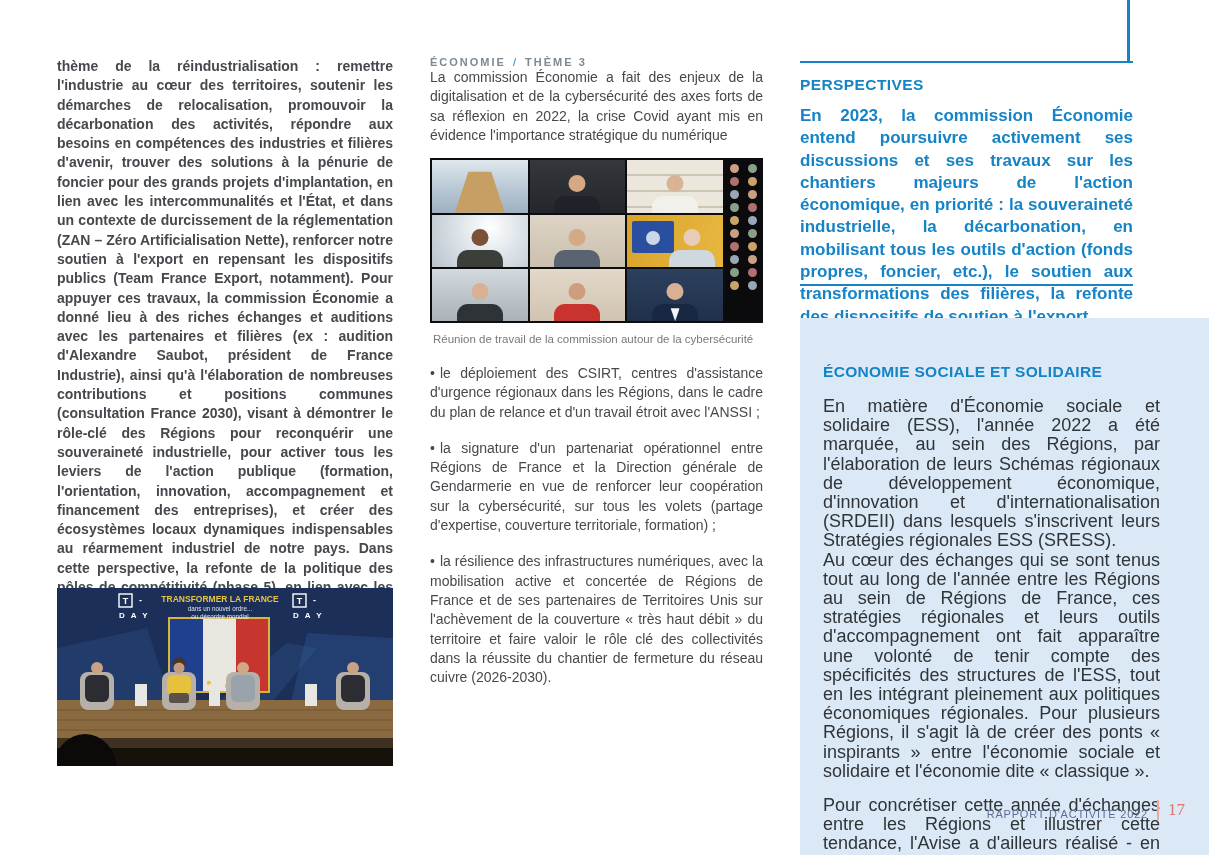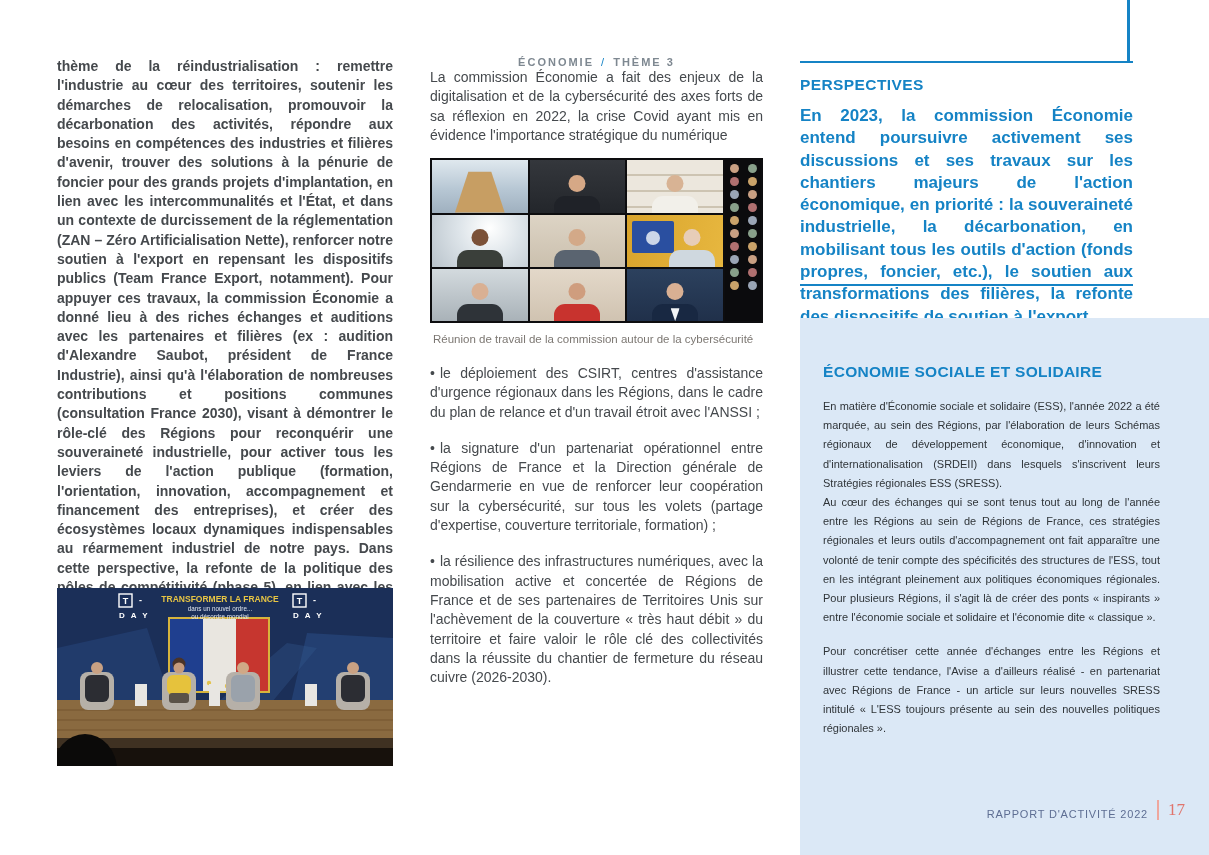--- a/index.html
+++ b/index.html
@@ -21,21 +21,21 @@
   .body-text{font-size:14px;line-height:19.3px;text-align:justify;color:var(--body-ink);hyphens:auto;}
   .caption{font-size:11.5px;line-height:14.8px;color:var(--caption-ink);}
 
   
   .col-left{position:absolute;left:57px;top:57px;width:336px;font-weight:bold;}
   .photo-tday{position:absolute;left:57px;top:588px;width:336px;height:178px;overflow:hidden;}
   .caption-left{position:absolute;left:57px;top:772px;width:336px;}
 
   
   .col-mid{position:absolute;left:430px;top:56px;width:333px;}
-  .kicker{font-size:11px;letter-spacing:2px;color:#7e8891;font-weight:bold;text-align:center;}
+  .kicker{font-size:11px;letter-spacing:2px;color:#7e8891;font-weight:bold;}
   .kicker .kicker-sep{color:var(--brand-blue);font-weight:normal;padding:0 2px;}
   .mid-title{margin:3px 0 8px;font-size:16.5px;letter-spacing:0.6px;color:var(--brand-blue);}
   .photo-visio{margin:13px 0 9px;height:165px;background:#0d0d0f;display:flex;padding:2px;box-sizing:border-box;gap:2px;}
   .vgrid{flex:1;display:grid;grid-template-columns:repeat(3,1fr);grid-template-rows:repeat(3,1fr);gap:2px;}
   .tile{position:relative;overflow:hidden;}
   .figure{position:absolute;bottom:0;left:50%;transform:translateX(-50%);width:52px;height:38px;}
   .figure::before{content:"";position:absolute;top:0;left:50%;transform:translateX(-50%);
     width:17px;height:17px;border-radius:50%;background:var(--skin,#c9a083);}
   .figure::after{content:"";position:absolute;bottom:-5px;left:50%;transform:translateX(-50%);
     width:46px;height:22px;border-radius:11px 11px 0 0;background:var(--cloth,#333);}
@@ -82,21 +82,21 @@
   .rule-bottom{top:284px;}
   .corner-tick{position:absolute;left:1127px;top:0;width:3px;height:63px;background:var(--brand-blue);}
   .persp-title{position:absolute;left:800px;top:76px;margin:0;font-size:15.5px;letter-spacing:0.4px;color:var(--brand-blue);}
   .persp-body{position:absolute;left:800px;top:105px;width:333px;font-size:17px;font-weight:bold;
     line-height:22.3px;text-align:justify;color:var(--brand-blue);}
 
   
   .ess-box{position:absolute;left:800px;top:318px;width:409px;height:537px;background:var(--box-bg);
     padding:45px 49px 0 23px;box-sizing:border-box;}
   .ess-title{margin:0 0 16px;font-size:15.5px;letter-spacing:0.3px;color:var(--brand-blue);}
-  .ess-p{font-size:11px;line-height:19.2px;text-align:justify;color:var(--box-ink);hyphens:auto;}
+  .ess-p{font-size:18px;line-height:19.2px;text-align:justify;color:var(--box-ink);hyphens:auto;}
   .ess-p.gap{margin-top:15px;}
 
   
   .footer{position:absolute;right:24px;top:800px;display:flex;align-items:flex-end;gap:9px;}
   .footer-label{font-size:11px;letter-spacing:0.8px;color:var(--footer-ink);}
   .footer-bar{width:2px;height:20px;background:var(--pagenum-bar);}
   .footer-num{font-size:17px;color:var(--pagenum-ink);font-family:"Liberation Serif","DejaVu Serif",serif;}
 </style>
 </head>
 <body>

